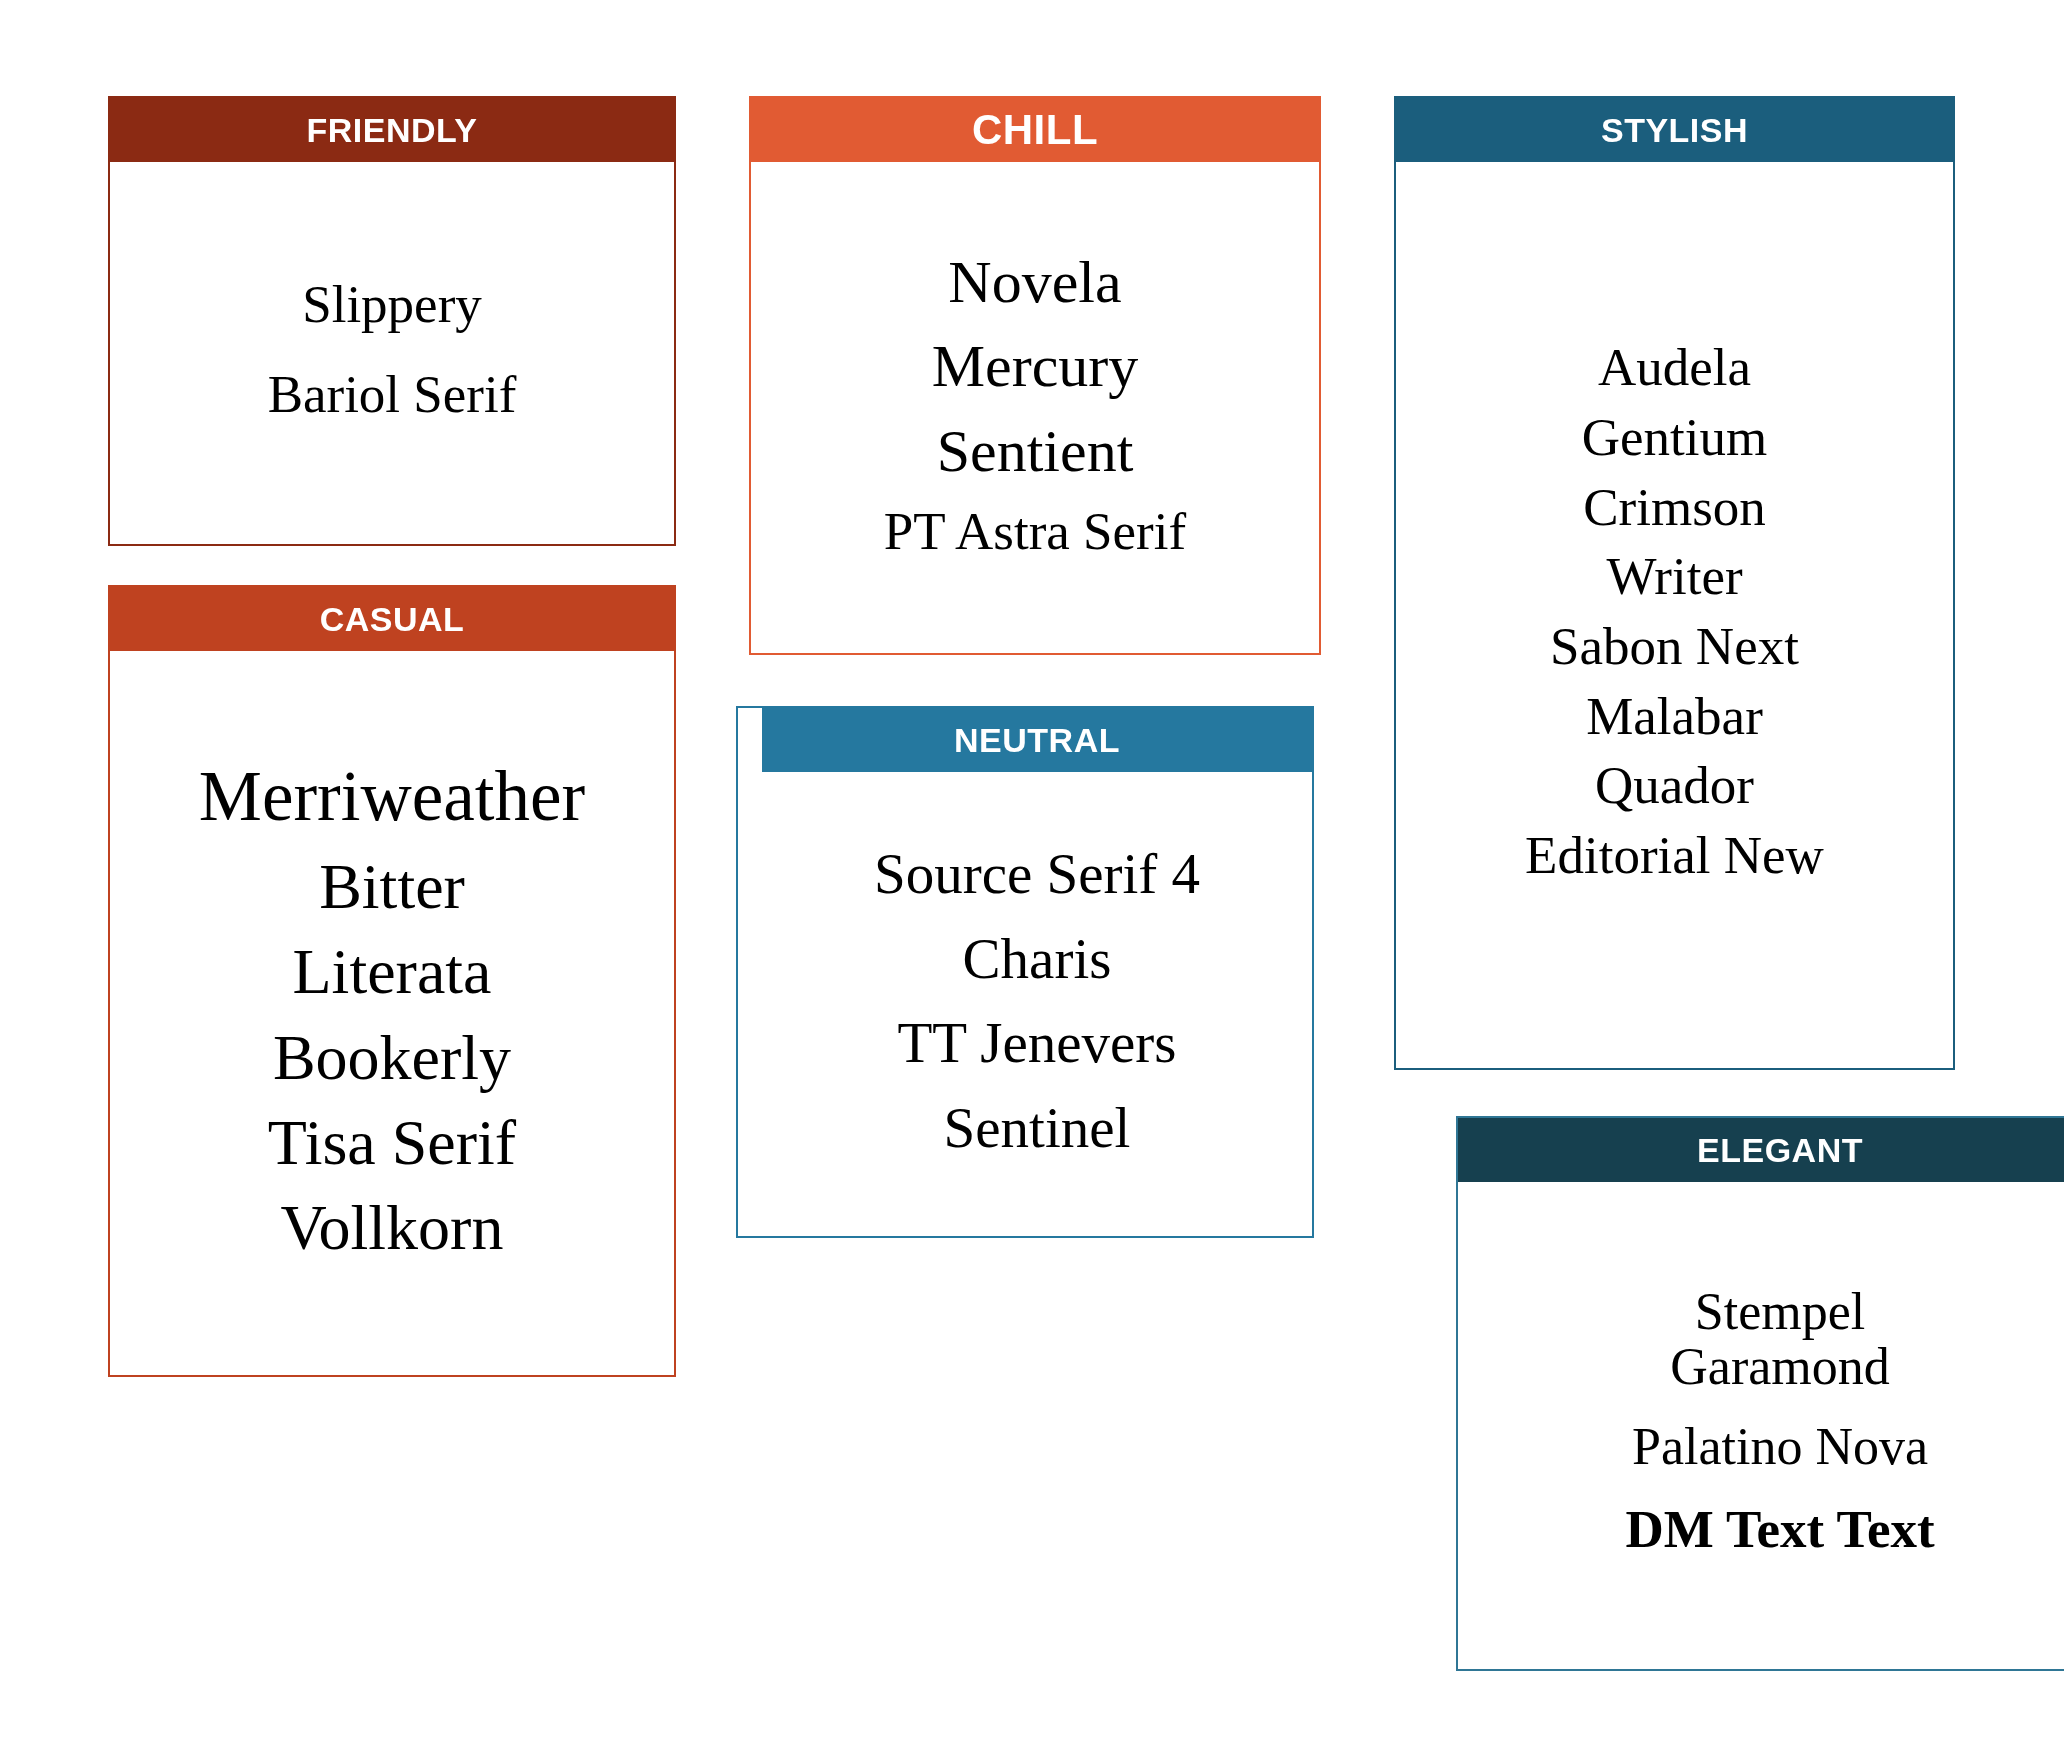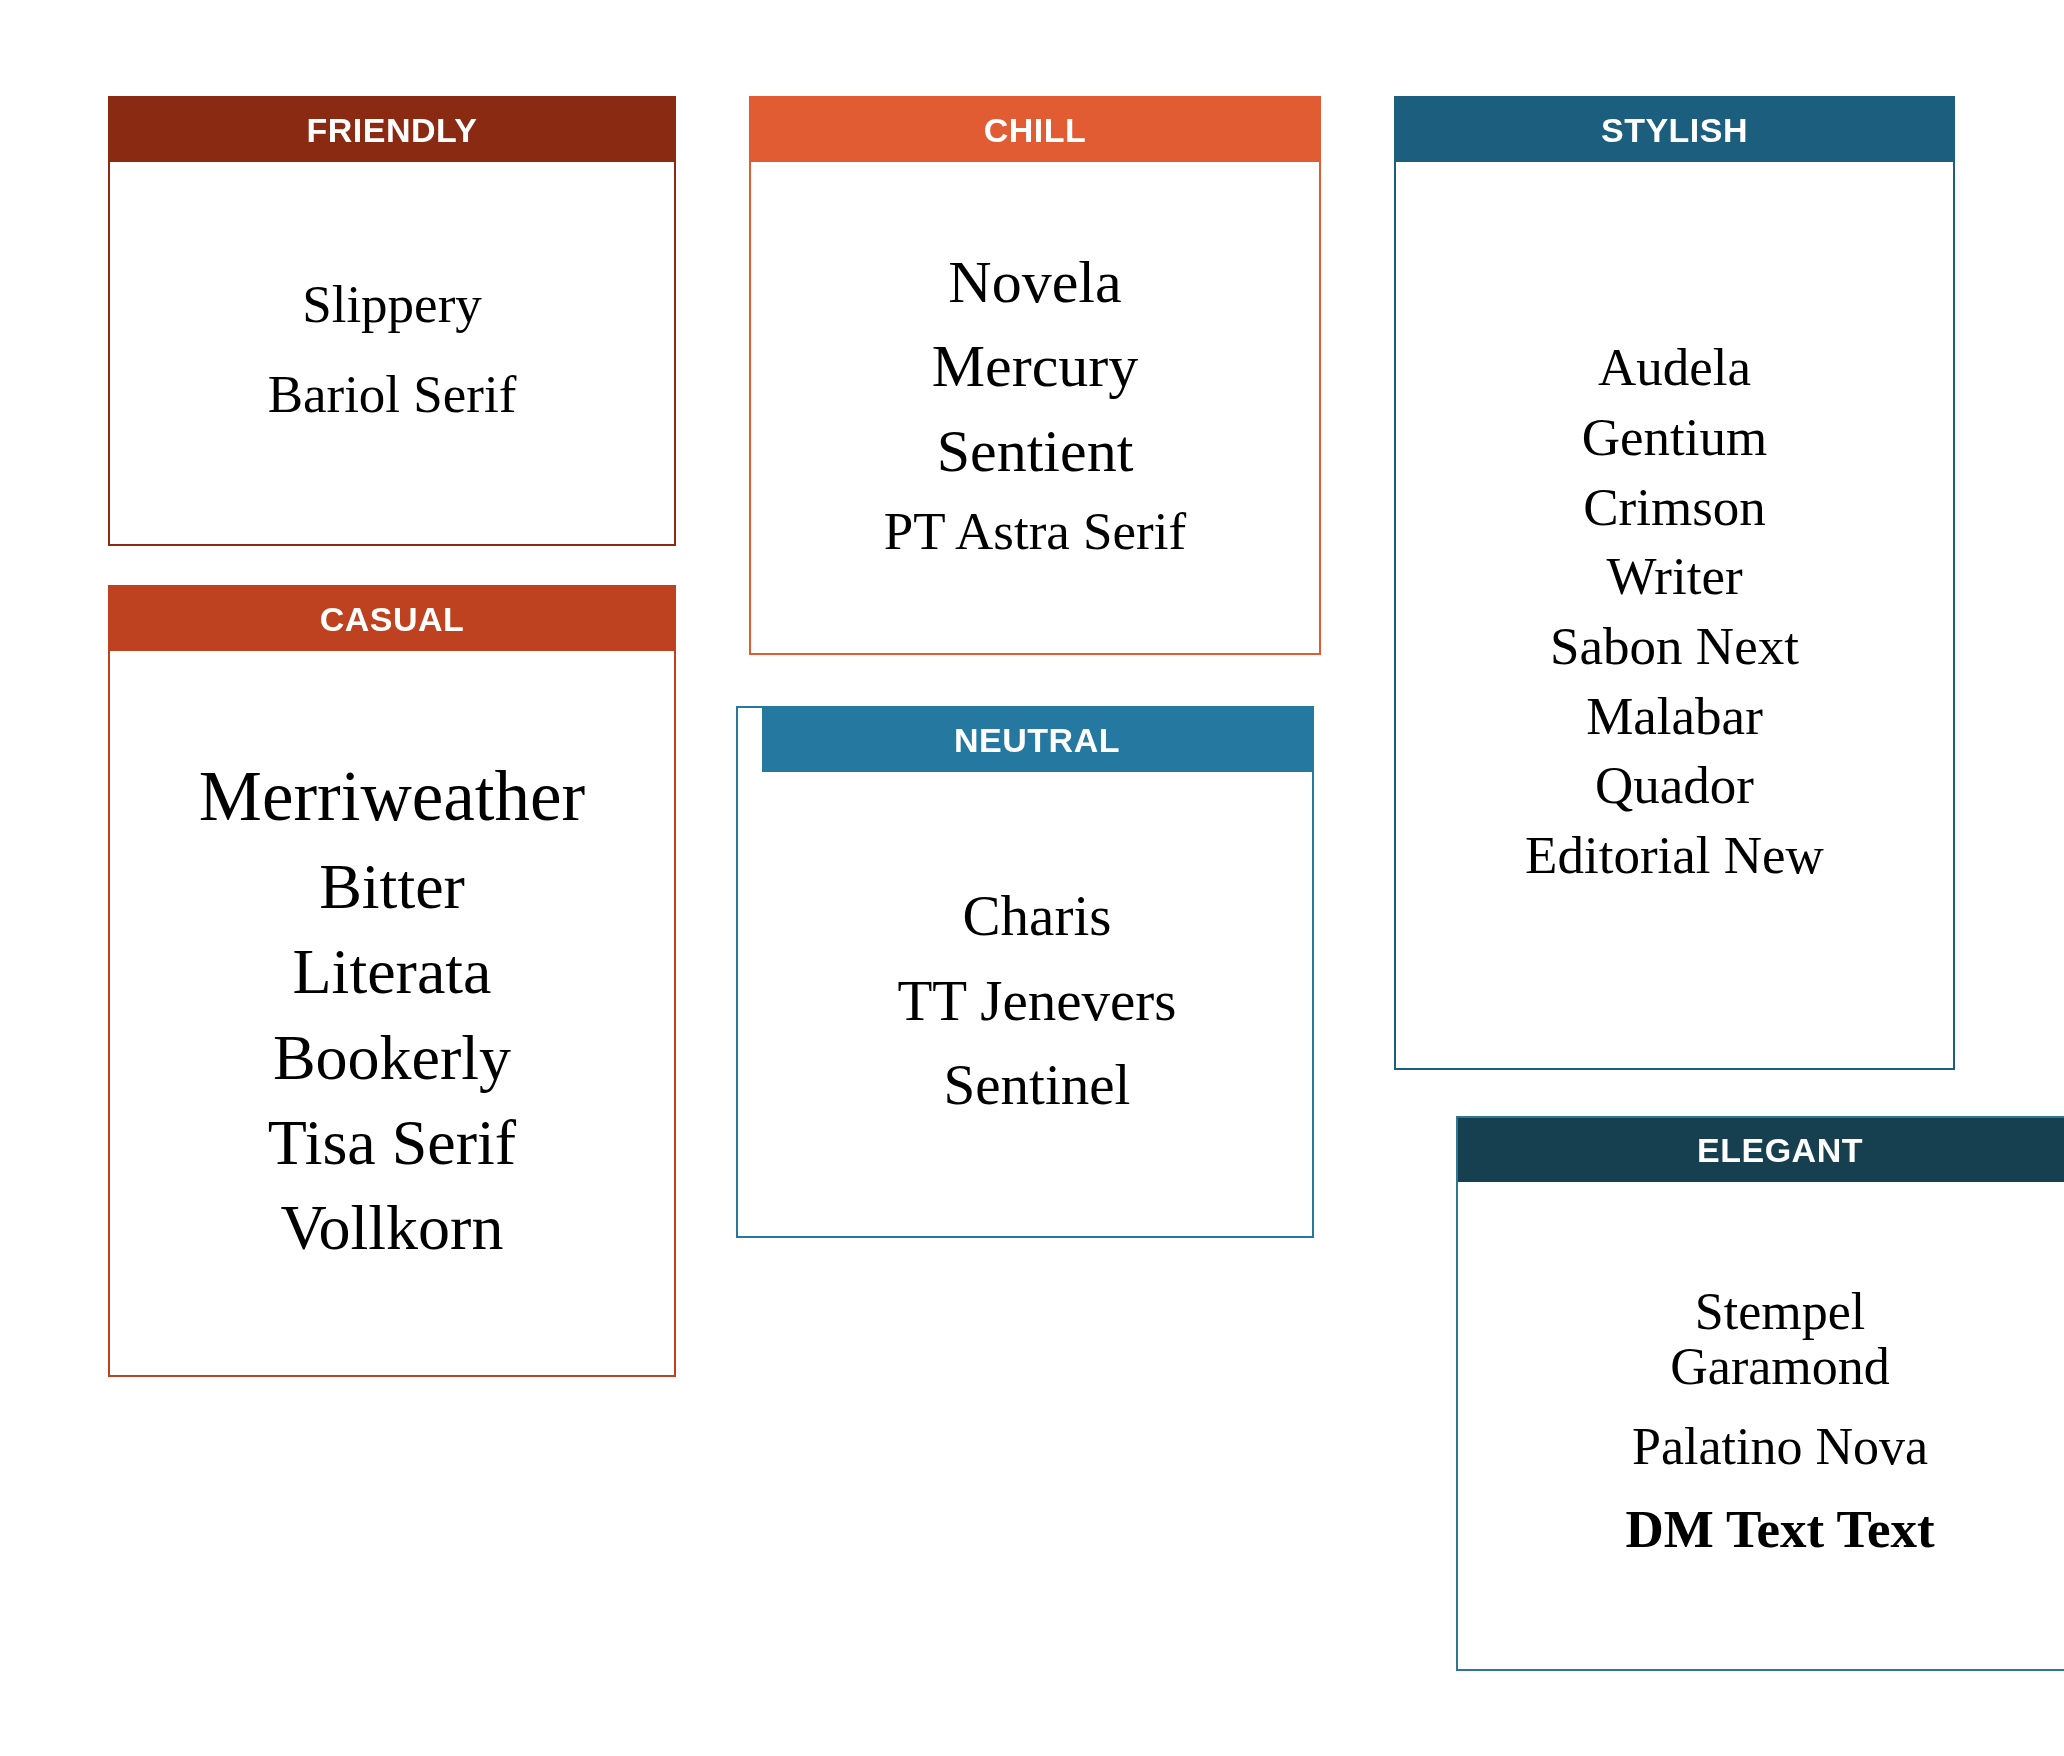--- a/index.html
+++ b/index.html
@@ -81,21 +81,21 @@
   #card-casual .card-body { height: 723px; padding: 15.5px 8.6px 19px; }
   #card-casual .font-item { font-size: 64px; margin: 6.9px 0; }
   #card-casual .font-item:first-child { font-size: 71px; }
 
   
   #card-chill {
     left: 749px; top: 96px; width: 572px; height: 559px;
     border: 2.6px solid #E15B33;
   }
   #card-chill .card-header {
-    height: 64px; background: #E15B33; font-size: 34px;
+    height: 64px; background: #E15B33; font-size: 42px;
   }
   #card-chill .card-body { height: 490px; padding: 17px 8.6px 20.6px; }
   #card-chill .font-item { font-size: 60px; margin: 8.6px 0; }
   #card-chill .font-item:last-child { font-size: 53px; }
 
   
   #card-neutral {
     left: 736px; top: 706px; width: 578px; height: 532px;
     border: 2.6px solid #25789F;
     padding-left: 24px;
@@ -169,20 +169,21 @@
       <div class="font-item">Sentient</div>
       <div class="font-item">PT Astra Serif</div>
     </div>
   </section>
 
   <section class="card" id="card-neutral">
     <div class="card-header">
       <span>NEUTRAL</span>
     </div>
     <div class="card-body">
+      <div class="font-item">Source Serif 4</div>
       <div class="font-item">Charis</div>
       <div class="font-item">TT Jenevers</div>
       <div class="font-item">Sentinel</div>
     </div>
   </section>
 
   <section class="card" id="card-stylish">
     <div class="card-header">
       <span>STYLISH</span>
     </div>

